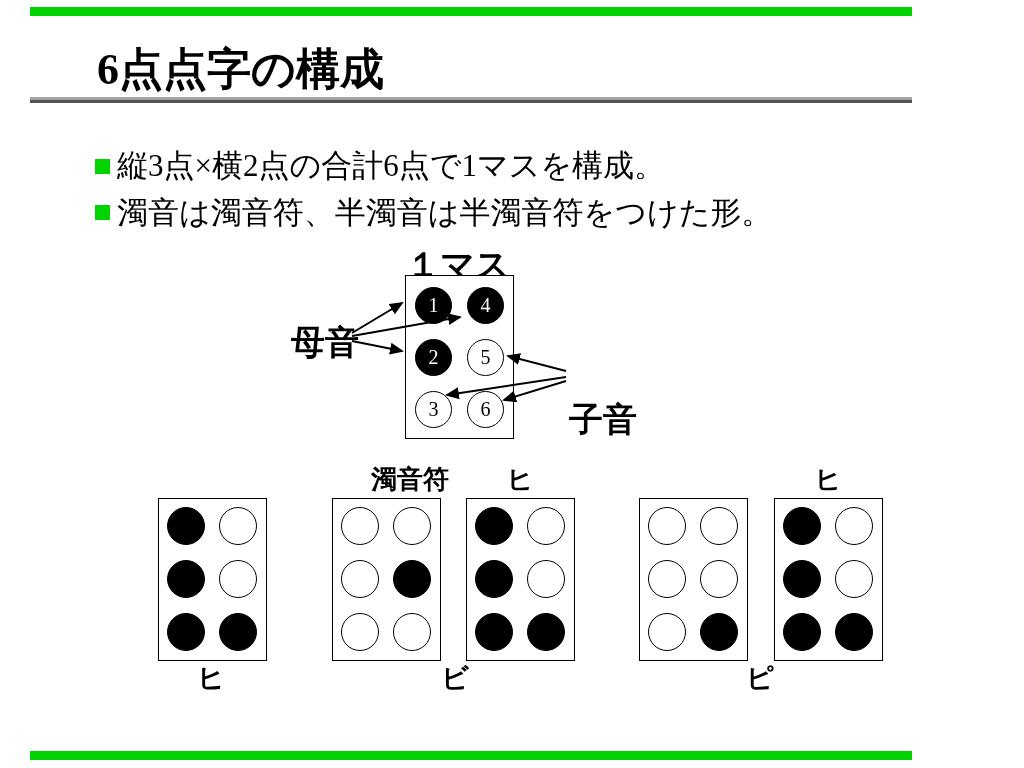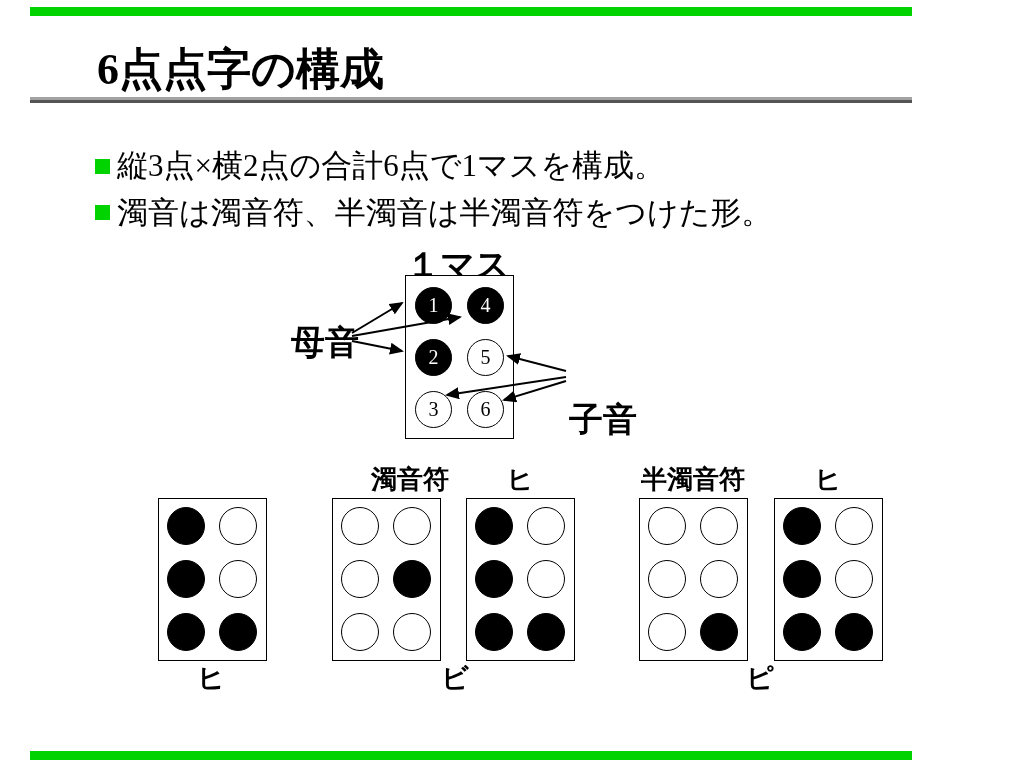--- a/index.html
+++ b/index.html
@@ -75,21 +75,20 @@
     </g>
     <g stroke="#000" stroke-width="2">
       <line x1="566" y1="371" x2="508" y2="356" marker-end="url(#ah)"></line>
       <line x1="566" y1="377" x2="447" y2="395" marker-end="url(#ah)"></line>
       <line x1="566" y1="381" x2="504" y2="400" marker-end="url(#ah)"></line>
     </g>
   </svg>
 
   <div class="abs gothic toplabel" style="left:366px;margin-left:44px;">濁音符</div>
   <div class="abs gothic toplabel" style="left:520px;">ヒ</div>
-  <div class="abs gothic toplabel" style="left:693px;">半濁音符</div>
   <div class="abs gothic toplabel" style="left:828px;">ヒ</div>
 
   <div class="abs cellbox" style="left:158px;top:498px;">
     <div class="bdot filled" style="left:8px;top:8px;"></div>
     <div class="bdot" style="left:60px;top:8px;"></div>
     <div class="bdot filled" style="left:8px;top:61px;"></div>
     <div class="bdot" style="left:60px;top:61px;"></div>
     <div class="bdot filled" style="left:8px;top:114px;"></div>
     <div class="bdot filled" style="left:60px;top:114px;"></div>
   </div>

